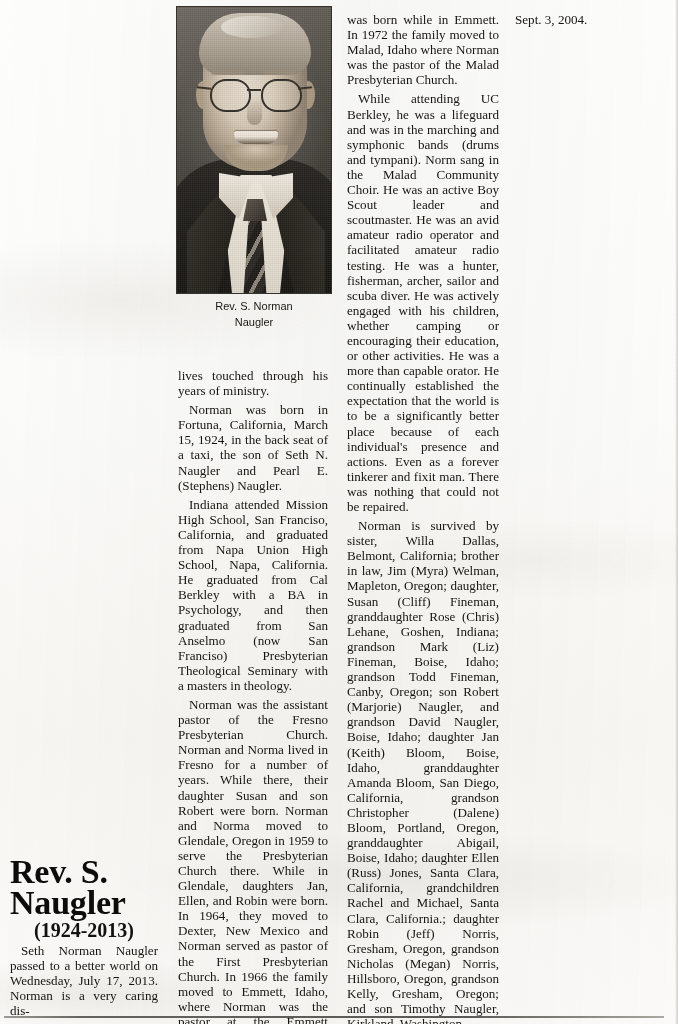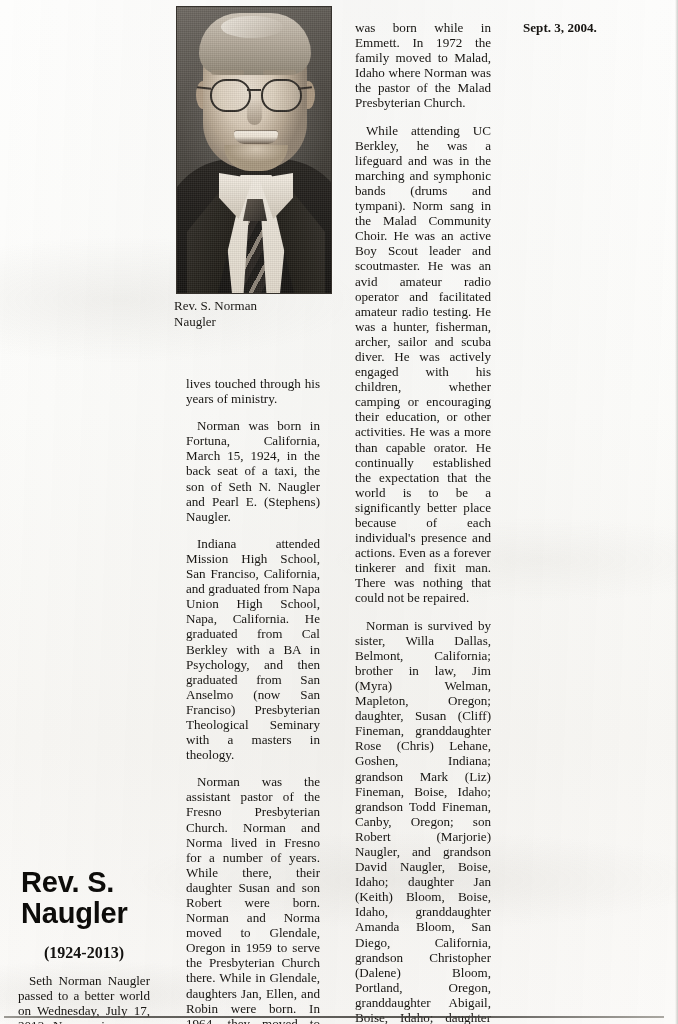--- a/index.html
+++ b/index.html
@@ -38,39 +38,39 @@
   .body-text{
     font-size:13.1px;
     line-height:15.1px;
     text-align:justify;
     text-justify:inter-word;
     color:#171512;
     hyphens:none;
     word-spacing:0px;
     -webkit-font-smoothing:none;
   }
-  .body-text p{margin:12px;text-indent:11px;}
+  .body-text p{margin:4px;text-indent:11px;}
   .body-text p.cont{text-indent:0;}
 
   
   #col1 .headline-wrap{position:absolute;left:0;top:852px;width:156px;}
   .headline{
-    font-family:Liberation Sans, sans-serif;
+    font-family:Liberation Serif, serif;
     font-weight:bold;
-    font-size:29px;
+    font-size:34px;
     line-height:31px;
     color:#0d0c0a;
     letter-spacing:-0.2px;
-    margin:15px;
+    margin:4px;
   }
   .headline .hl-line{display:block;}
   .dates{
     font-family:"Liberation Serif", serif;
     font-weight:bold;
-    font-size:16px;
+    font-size:20px;
     line-height:17px;
     text-align:center;
     margin:3px 0 1px 0;
     color:#131210;
   }
   #col1 .body-text{width:156px;}
 
   
   .photo-frame{
     position:absolute;left:2px;top:6px;
@@ -180,23 +180,24 @@
   .photo-grain{
     position:absolute;inset:0;
     background-image:
       repeating-linear-gradient(0deg, rgba(255,255,255,.05) 0 1px, rgba(0,0,0,.05) 1px 2px),
       repeating-linear-gradient(90deg, rgba(255,255,255,.04) 0 1px, rgba(0,0,0,.04) 1px 2px);
     opacity:.85;
   }
 
   .caption{
     position:absolute;left:0;top:298px;width:160px;
-    font-family:Liberation Serif, serif;
-    font-size:13px;
+    font-family:Liberation Sans, sans-serif;
+    font-size:11px;
     line-height:16px;
+    text-align:center;
     color:#1a1815;
   }
   #col2 .body-text{position:absolute;top:364px;width:158px;}
 
   .bottom-rule{
     position:absolute;left:4px;top:1016px;width:660px;height:1.6px;
     background:linear-gradient(90deg,#8d8a84 0%,#4b4944 12%,#3f3d39 70%,#9c9992 100%);
     opacity:.85;
   }
   .edge-right{
@@ -271,20 +272,20 @@
   <div class="col" id="col3">
     <div class="body-text" style="position:absolute;top:8px;width:160px;">
       <p class="cont">was born while in Emmett. In 1972 the family moved to Malad, Idaho where Norman was the pastor of the Malad Presbyterian Church.</p>
       <p>While attending UC Berkley, he was a lifeguard and was in the marching and symphonic bands (drums and tympani). Norm sang in the Malad Community Choir. He was an active Boy Scout leader and scoutmaster. He was an avid amateur radio operator and facilitated amateur radio testing. He was a hunter, fisherman, archer, sailor and scuba diver. He was actively engaged with his children, whether camping or encouraging their education, or other activities. He was a more than capable orator. He continually established the expectation that the world is to be a significantly better place because of each individual's presence and actions. Even as a forever tinkerer and fixit man. There was nothing that could not be repaired.</p>
       <p>Norman is survived by sister, Willa Dallas, Belmont, California; brother in law, Jim (Myra) Welman, Mapleton, Oregon; daughter, Susan (Cliff) Fineman, granddaughter Rose (Chris) Lehane, Goshen, Indiana; grandson Mark (Liz) Fineman, Boise, Idaho; grandson Todd Fineman, Canby, Oregon; son Robert (Marjorie) Naugler, and grandson David Naugler, Boise, Idaho; daughter Jan (Keith) Bloom, Boise, Idaho, granddaughter Amanda Bloom, San Diego, California, grandson Christopher (Dalene) Bloom, Portland, Oregon, granddaughter Abigail, Boise, Idaho; daughter Ellen (Russ) Jones, Santa Clara, California, grandchildren Rachel and Michael, Santa Clara, California.; daughter Robin (Jeff) Norris, Gresham, Oregon, grandson Nicholas (Megan) Norris, Hillsboro, Oregon, grandson Kelly, Gresham, Oregon; and son Timothy Naugler, Kirkland, Washington.</p>
       <p>Norman Naugler is preceded in death by his spouse,</p>
     </div>
   </div>
 
   <div class="col" id="col4">
-    <div class="body-text" style="position:absolute;top:8px;width:158px;font-weight:bold;">
+    <div class="body-text" style="position:absolute;top:8px;width:158px;">
       <p class="cont">Sept. 3, 2004.</p>
     </div>
   </div>
 
   <div class="bottom-rule"></div>
   <div class="edge-right"></div>
 </div>
 
 </body></html>

